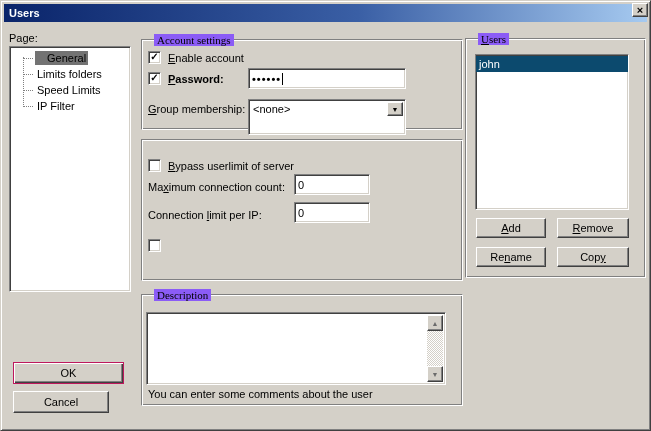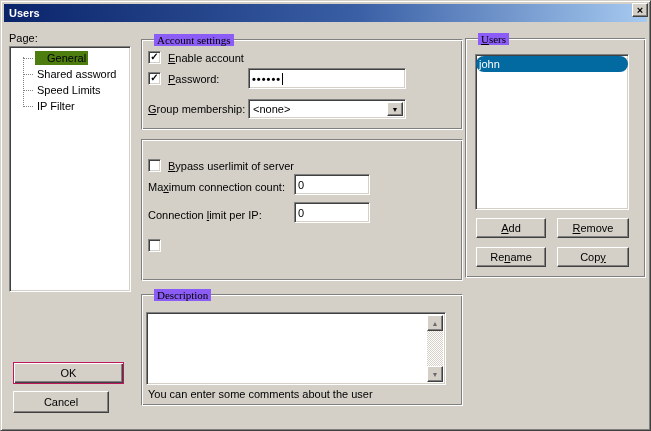--- a/index.html
+++ b/index.html
@@ -81,26 +81,26 @@
     font-size:7px; line-height:7px;
   }
 
   
   .tree { position:absolute; overflow:hidden; }
   .tree-vline { position:absolute; left:13px; top:10px; height:48px; width:0;
     border-left:1px dotted #808080; }
   .tree-row { position:relative; height:16px; display:flex; align-items:center; }
   .tree-stub { width:10px; height:0; border-top:1px dotted #808080; margin-left:13px; flex:none; }
   .tree-item-label { margin-left:2px; padding:0 2px; line-height:14px; }
-  .tree-item-label.selected { background:#4d7c0f;padding-left:12px; }
+  .tree-item-label.selected { background:#737373;padding-left:12px; }
 
   
   .listbox { position:absolute; overflow:hidden; }
   .list-row { height:16px; line-height:16px; padding-left:3px; }
-  .list-row.selected { background:#0369a1; color:#fff;border-radius:8px; }
+  .list-row.selected { background:#0c4a6e; color:#fff; }
 
   
   .textarea { position:absolute; }
   .vscroll {
     position:absolute; top:2px; right:2px; bottom:2px; width:16px;
     background-color:#d4d0c8;
     background-image:
       linear-gradient(45deg,#fff 25%,transparent 25%,transparent 75%,#fff 75%),
       linear-gradient(45deg,#fff 25%,transparent 25%,transparent 75%,#fff 75%);
     background-size:2px 2px; background-position:0 0,1px 1px;
@@ -132,21 +132,21 @@
 
   <div class="label" style="left:8px; top:31px;">Page:</div>
   <div class="tree sunken" style="left:8px; top:45px; width:122px; height:246px; padding-top:3px;">
     <div class="tree-vline"></div>
     <div class="tree-row">
       <span class="tree-stub"></span>
       <span class="tree-item-label selected">General</span>
     </div>
     <div class="tree-row">
       <span class="tree-stub"></span>
-      <span class="tree-item-label">Shared assword</span>
+      <span class="tree-item-label">Limits folders</span>
     </div>
     <div class="tree-row">
       <span class="tree-stub"></span>
       <span class="tree-item-label">Speed Limits</span>
     </div>
     <div class="tree-row">
       <span class="tree-stub"></span>
       <span class="tree-item-label">IP Filter</span>
     </div>
   </div>
@@ -155,28 +155,28 @@
     <span class="group-label">Account settings</span>
 
     <div class="checkbox" style="left:6px; top:11px;">
       <span>✓</span>
     </div>
     <div class="label" style="left:26px; top:12px;"><u>E</u>nable account</div>
 
     <div class="checkbox" style="left:6px; top:32px;">
       <span>✓</span>
     </div>
-    <div class="label" style="left:26px; top:33px;"><u>P</u>assword:</div>
+    <div class="label" style="left:26px; top:33px;font-weight:bold;"><u>P</u>assword:</div>
     <div class="field sunken" style="left:106px; top:28px; width:158px; height:21px;">
       <span class="password-dots">••••••</span>
         <span class="caret"></span>
     </div>
 
     <div class="label" style="left:6px; top:63px;"><u>G</u>roup membership:</div>
-    <div class="combo sunken" style="left:106px; top:59px; width:158px; height:20px;">
+    <div class="combo sunken" style="left:106px; top:59px; width:158px; height:36px;">
       <span class="combo-text">&lt;none&gt;</span>
       <span class="combo-arrow-btn">
         <span>▼</span>
       </span>
     </div>
   </div>
 
   <div class="group" style="left:140px; top:138px; width:322px; height:142px;">
     <div class="checkbox" style="left:6px; top:19px;"></div>
     <div class="label" style="left:26px; top:20px;"><u>B</u>ypass userlimit of server</div>

